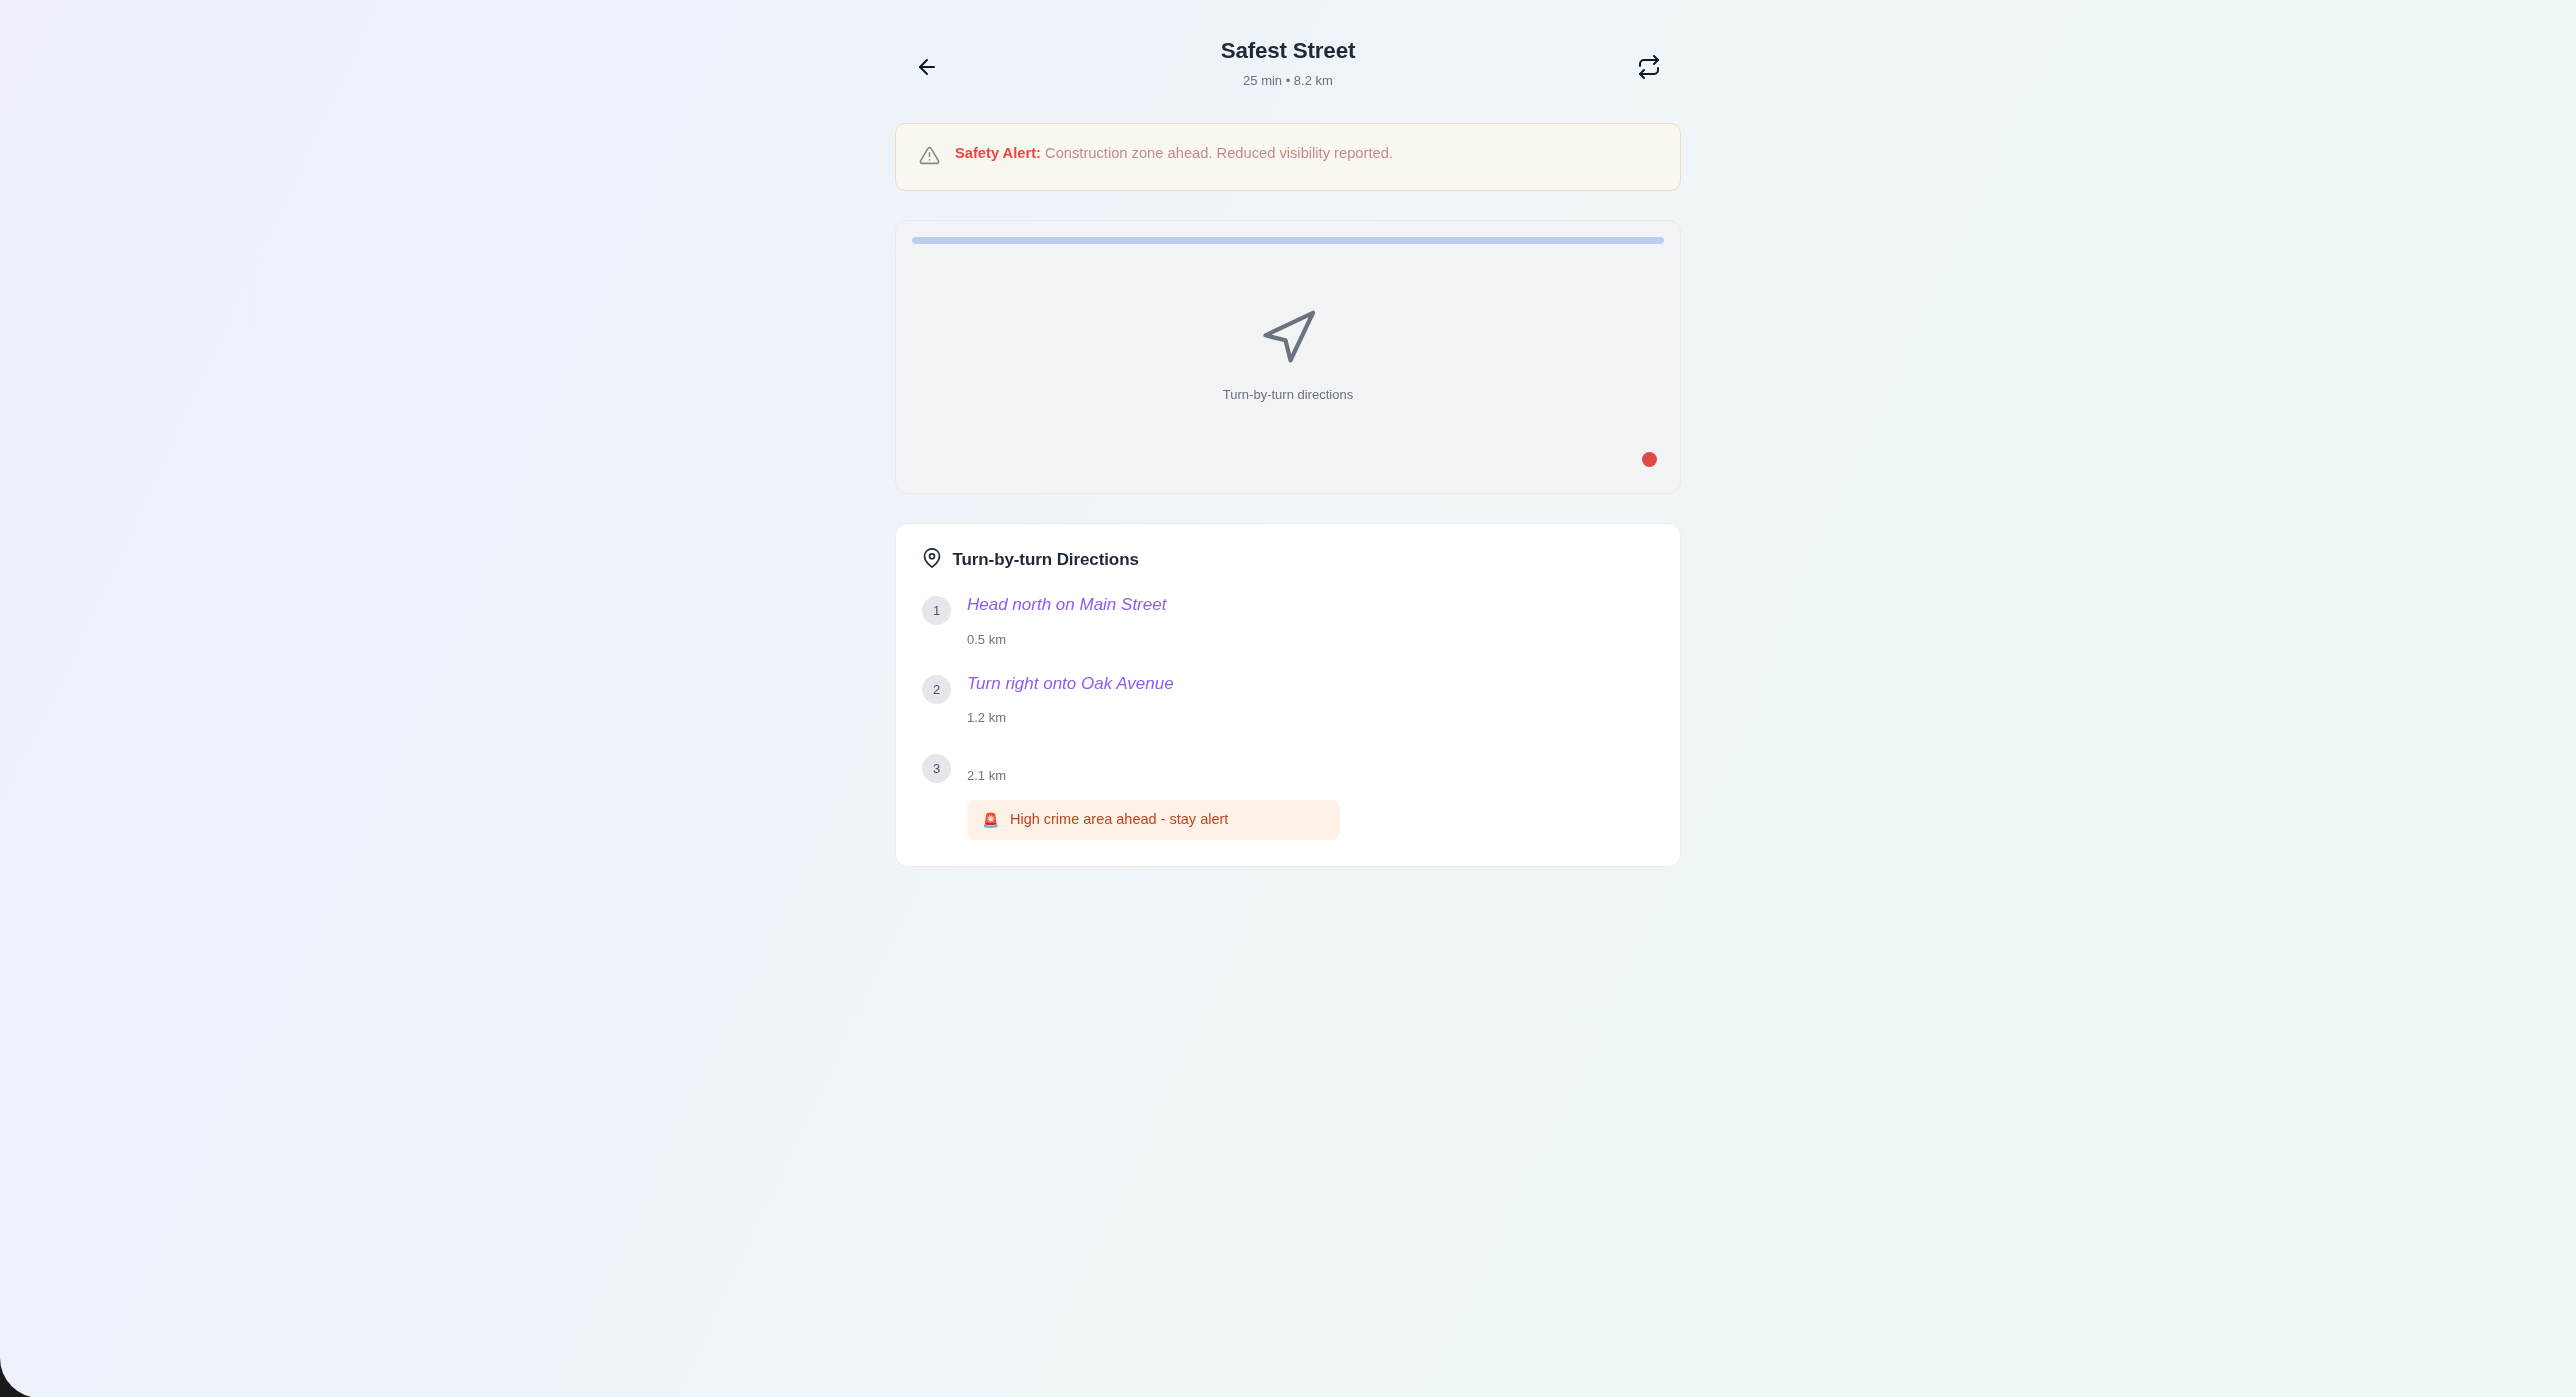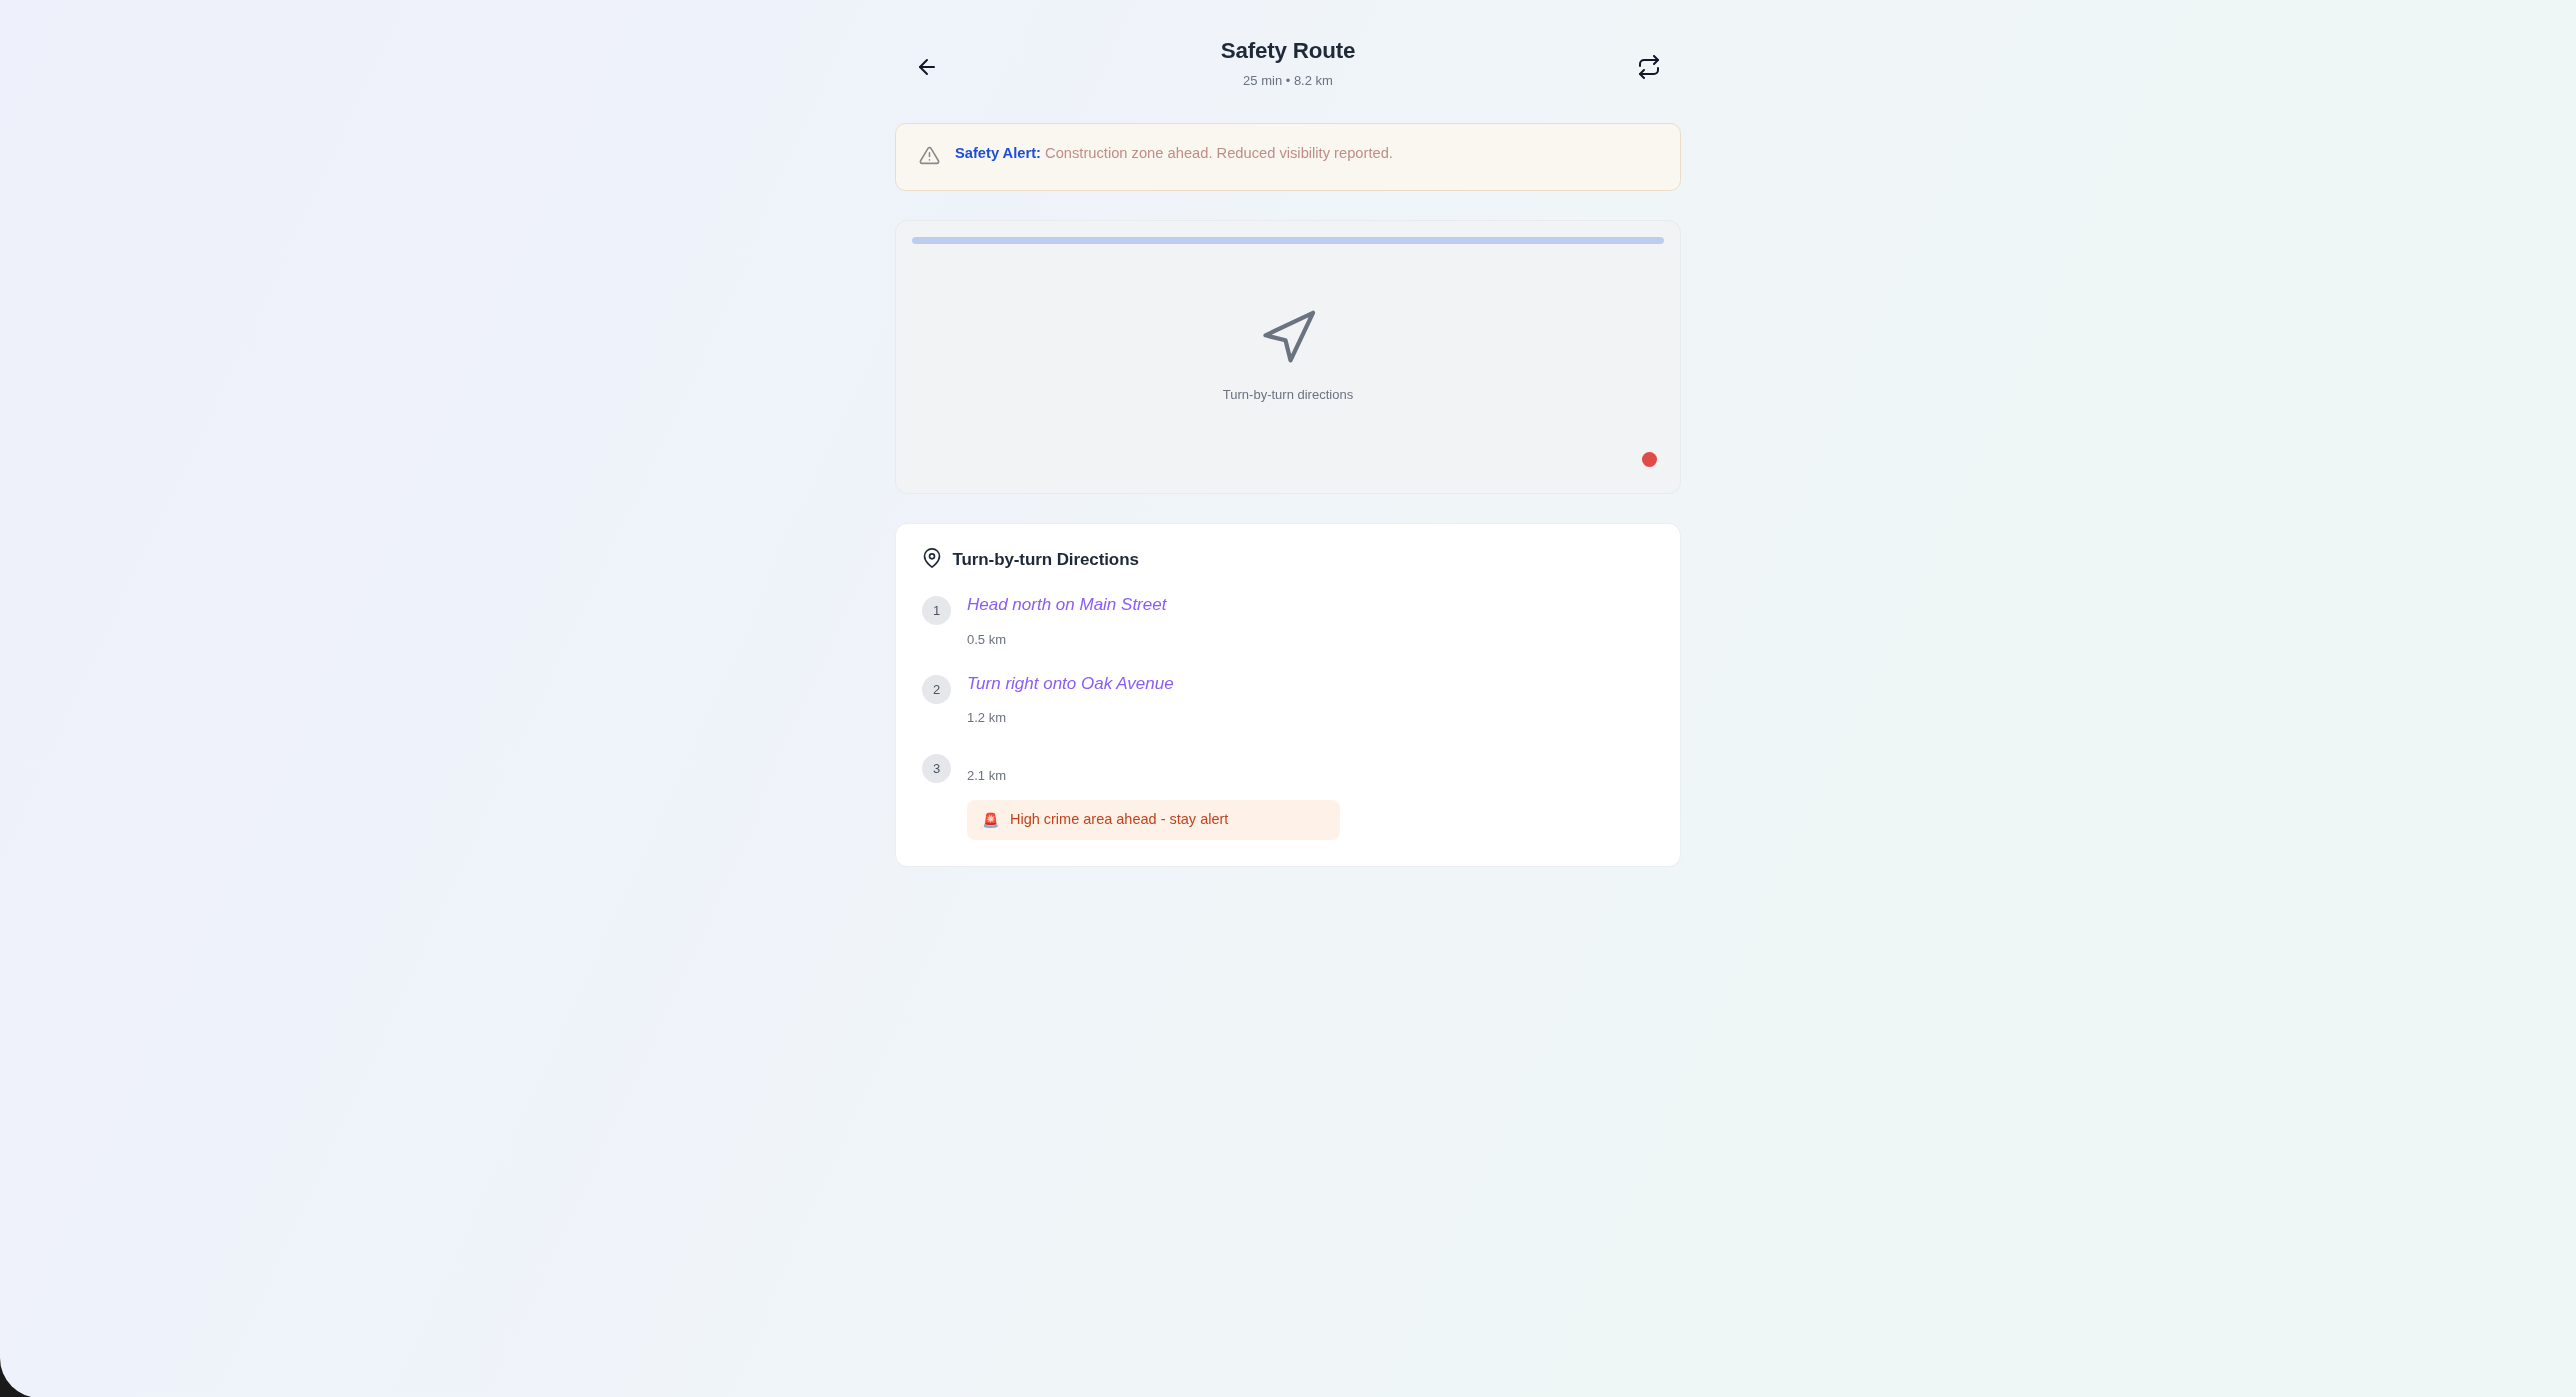--- a/index.html
+++ b/index.html
@@ -94,21 +94,21 @@
     margin-top: 2.6px;
   }
   .alert-text {
     font-size: 14.7px;
     line-height: 1.42;
     color: #c08d89;
     padding-top: 0.9px;
   }
   .alert-strong {
     font-weight: bold;
-    color: #1d4ed8;
+    color: #ef4444;
   }
 
   
   .map-card {
     margin-top: 29px;
     background: #f1f3f5;
     border: 0.9px solid #e7eaee;
     border-radius: 12.3px;
     height: 274px;
     position: relative;
@@ -246,21 +246,21 @@
       <button class="icon-btn left">
         <span>
           <svg width="24" height="24" viewBox="0 0 24 24" fill="none" stroke="#111827" stroke-width="2" stroke-linecap="round" stroke-linejoin="round">
             <line x1="19" y1="12" x2="5" y2="12"></line>
             <polyline points="12 19 5 12 12 5"></polyline>
           </svg>
         </span>
       </button>
 
       <div class="header-titles">
-        <div class="page-title">Safety Route</div>
+        <div class="page-title">Safest Street</div>
         <div class="page-subtitle">25 min • 8.2 km</div>
       </div>
 
       <button class="icon-btn right">
         <span>
           <svg width="24" height="24" viewBox="0 0 24 24" fill="none" stroke="#111827" stroke-width="2" stroke-linecap="round" stroke-linejoin="round">
             <polyline points="17 1 21 5 17 9"></polyline>
             <path d="M3 11V9a4 4 0 0 1 4-4h14"></path>
             <polyline points="7 23 3 19 7 15"></polyline>
             <path d="M21 13v2a4 4 0 0 1-4 4H3"></path>

